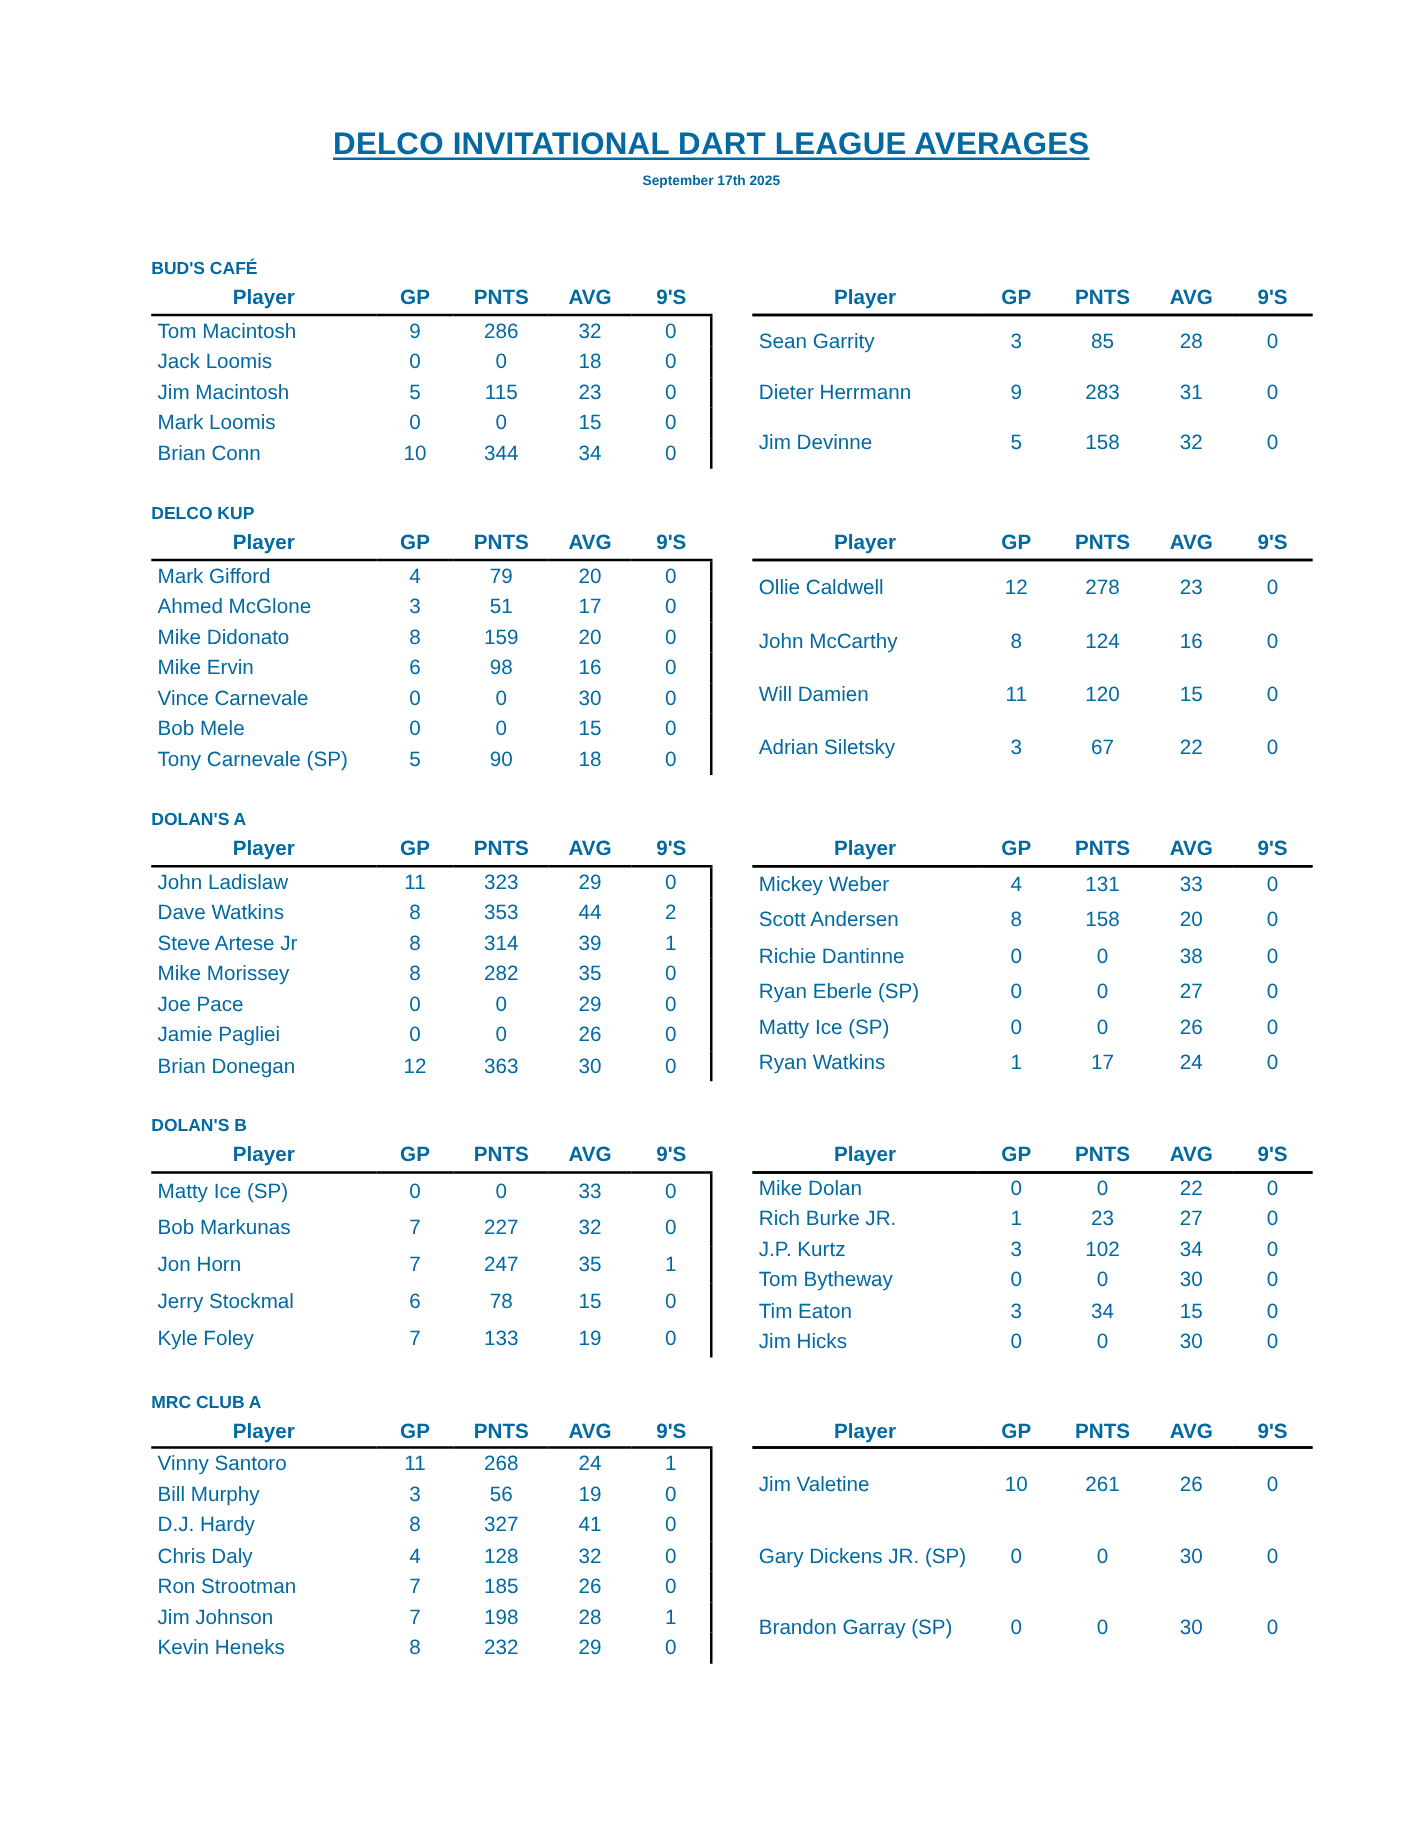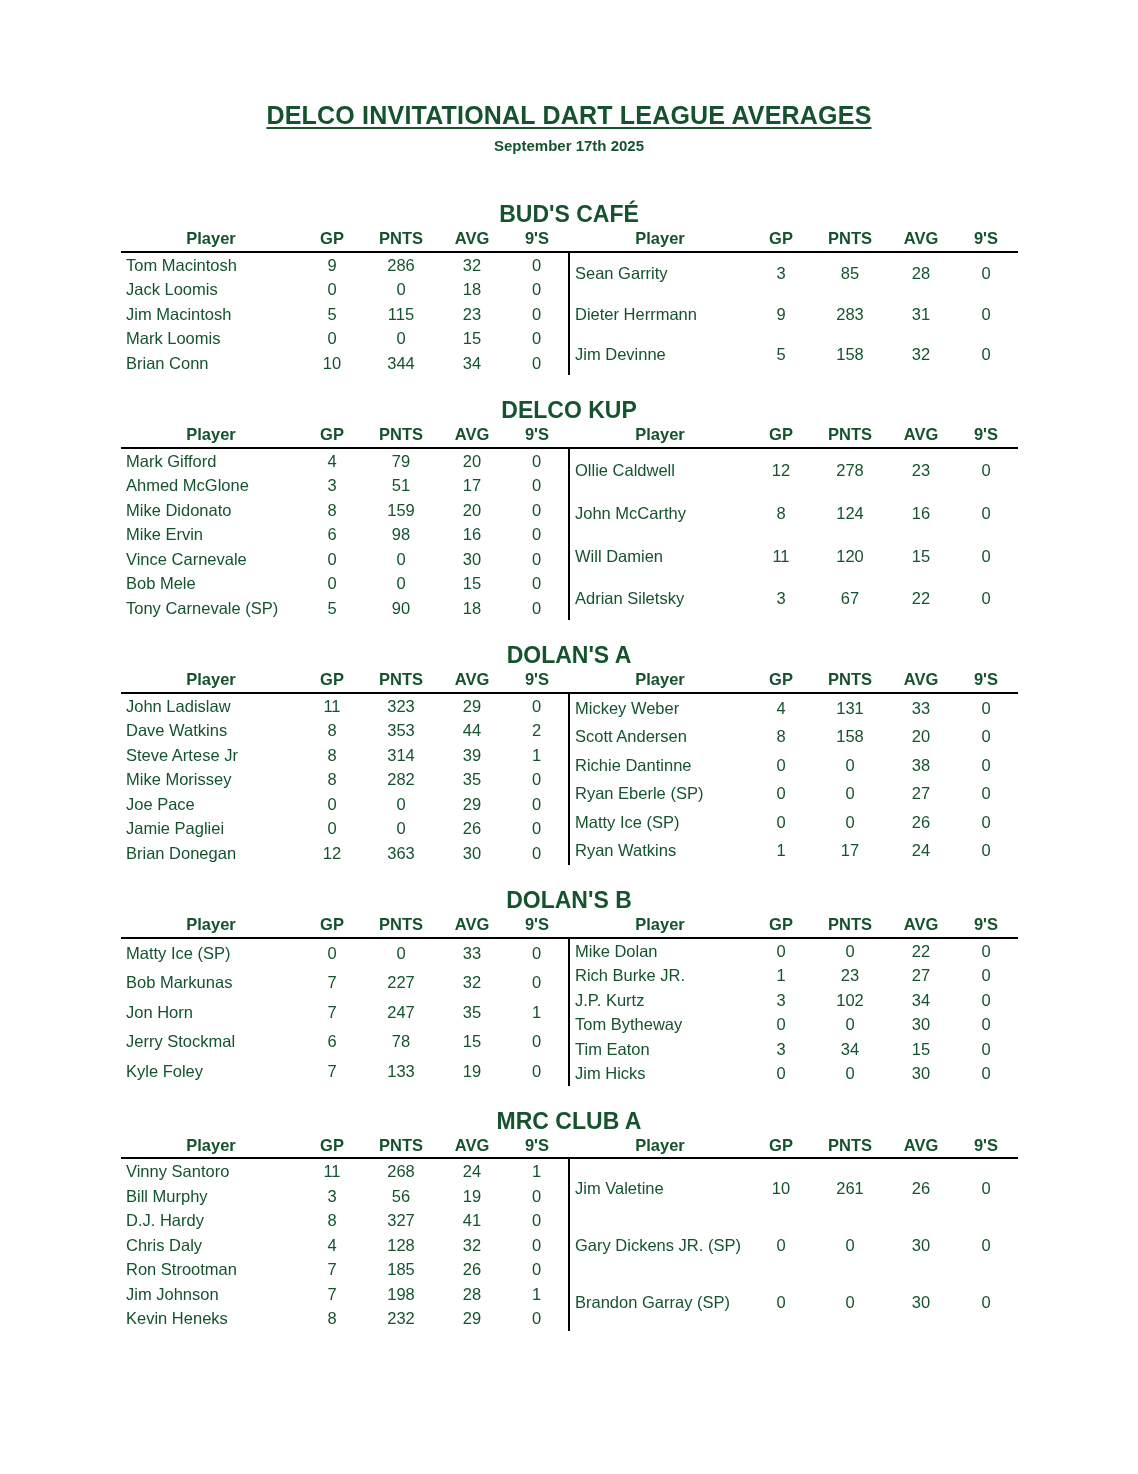--- a/index.html
+++ b/index.html
@@ -2,56 +2,56 @@
 <html><head>
 <meta charset="utf-8">
 <style>
   html, body { margin: 0; padding: 0; background: #ffffff; }
   .page {
     position: relative;
     width: 1138px;
     height: 1474px;
     margin: 0 auto;
     background: #ffffff;
-    color: #14532d;
+    color: #0369a1;
     font-family: "Liberation Sans", sans-serif;
     box-sizing: border-box;
     padding-top: 100px;
     overflow: hidden;
   }
   .doc-title {
     margin: 0;
     text-align: center;
     font-size: 25px;
     font-weight: 700;
     line-height: 30px;
     text-decoration: underline;
     text-underline-offset: 3px;
     letter-spacing: 0.2px;
   }
   .doc-subtitle {
     text-align: center;
-    font-size: 15px;
+    font-size: 11px;
     font-weight: 700;
     line-height: 25px;
     margin-top: 3px;
   }
   .sections {
     width: 896px;
     margin: 44px auto 0 auto;
   }
   .team-section { margin-top: 0; }
   .team-section + .team-section { margin-top: 23px; }
   .team-title {
-    text-align: center;
-    font-size: 23px;
+    text-align: left;
+    font-size: 14px;
     font-weight: 700;
     line-height: 24px;
   }
-  .tables { display: flex; }
+  .tables { display: flex; gap: 32px; }
   table.stats-table {
     border-collapse: collapse;
     table-layout: fixed;
     width: 448px;
   }
   .stats-table col.c-player { width: 180px; }
   .stats-table col.c-gp     { width: 62px; }
   .stats-table col.c-pnts   { width: 76px; }
   .stats-table col.c-avg    { width: 66px; }
   .stats-table col.c-nines  { width: 64px; }

